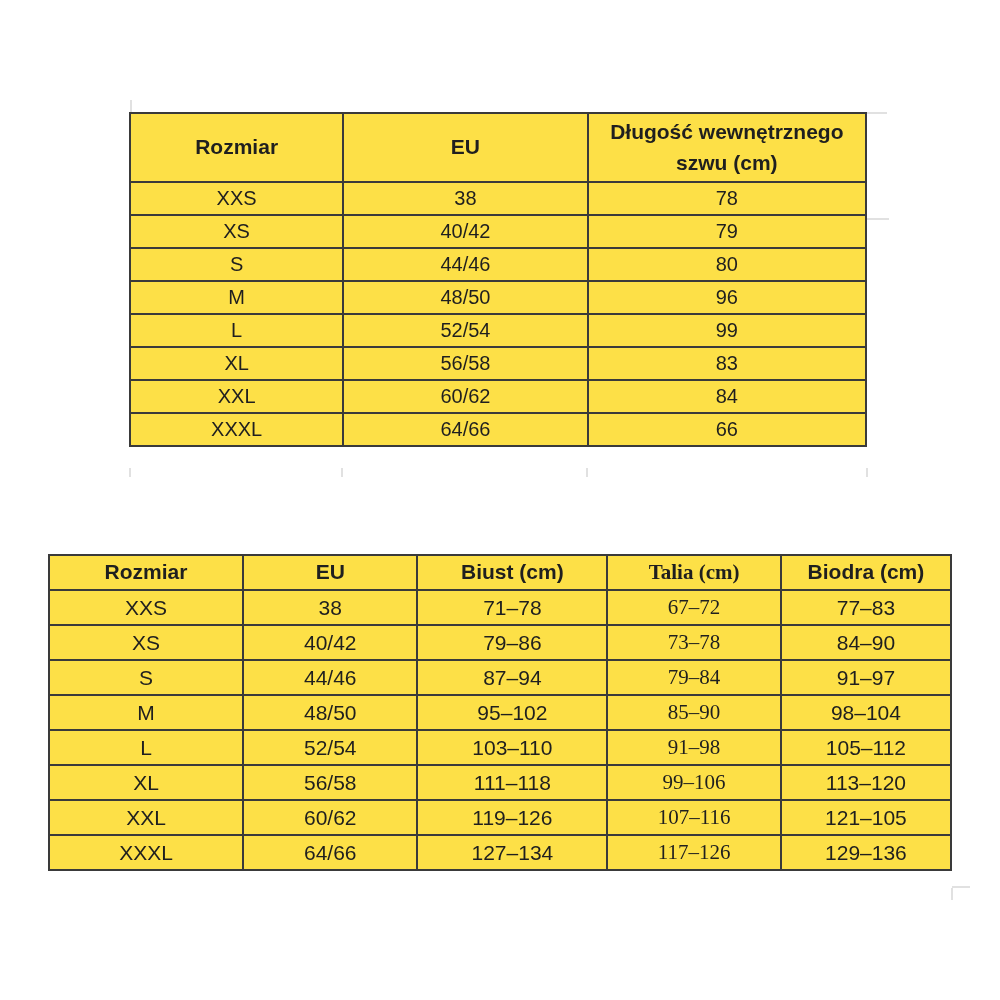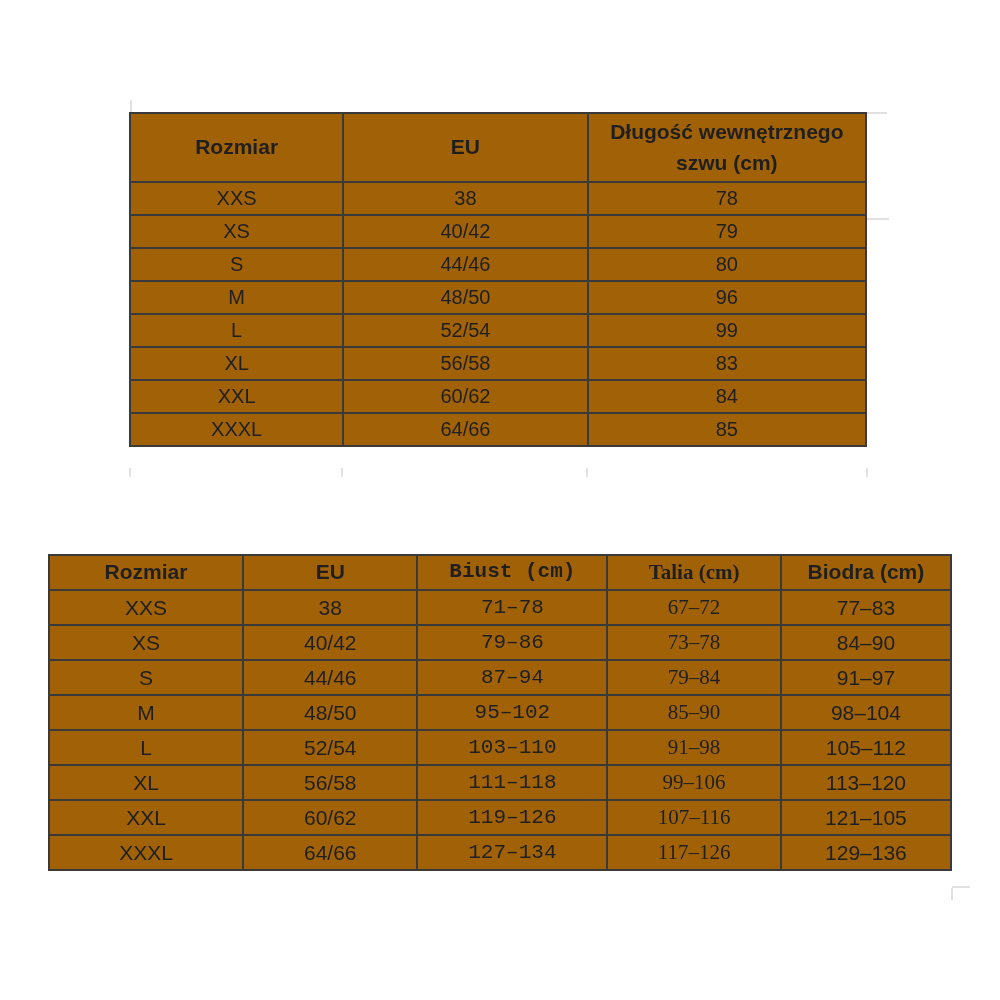--- a/index.html
+++ b/index.html
@@ -13,21 +13,21 @@
     height: 1000px;
     background: #ffffff;
     font-family: "Liberation Sans", sans-serif;
     color: #1f1f1f;
     overflow: hidden;
   }
   table {
     position: absolute;
     border-collapse: collapse;
     table-layout: fixed;
-    background: #a16207;
+    background: #fde047;
   }
   th, td {
     border: 2px solid #3a3a3a;
     text-align: center;
     vertical-align: middle;
     padding: 0 4px;
     overflow: hidden;
     white-space: nowrap;
   }
   th {
@@ -51,21 +51,21 @@
   
   .t2 {
     left: 48px;
     top: 554px;
     width: 904px;
   }
   .t2 th { font-size: 21px; height: 33px; }
   .t2 td { font-size: 21px; height: 33px; }
   .t2 th:nth-child(1), .t2 td:nth-child(1) { width: 21.6%; }
   .t2 th:nth-child(2), .t2 td:nth-child(2) { width: 19.3%; }
-  .t2 th:nth-child(3), .t2 td:nth-child(3) { width: 21.1%; font-family: Liberation Mono, monospace; }
+  .t2 th:nth-child(3), .t2 td:nth-child(3) { width: 21.1%; }
   .t2 th:nth-child(4), .t2 td:nth-child(4) { width: 19.2%; font-family: Liberation Serif, serif; }
   .t2 th:nth-child(5), .t2 td:nth-child(5) { width: 18.8%; }
 
   
   .artifact {
     position: absolute;
     background: #d9d9d9;
     opacity: 0.8;
   }
 </style>
@@ -114,21 +114,21 @@
           <td>83</td>
         </tr>
         <tr>
           <td>XXL</td>
           <td>60/62</td>
           <td>84</td>
         </tr>
         <tr>
           <td>XXXL</td>
           <td>64/66</td>
-          <td>85</td>
+          <td>66</td>
         </tr>
       </tbody>
     </table>
 
   <table class="t2">
       <thead>
         <tr>
           <th>Rozmiar</th>
           <th>EU</th>
           <th>Biust (cm)</th>

